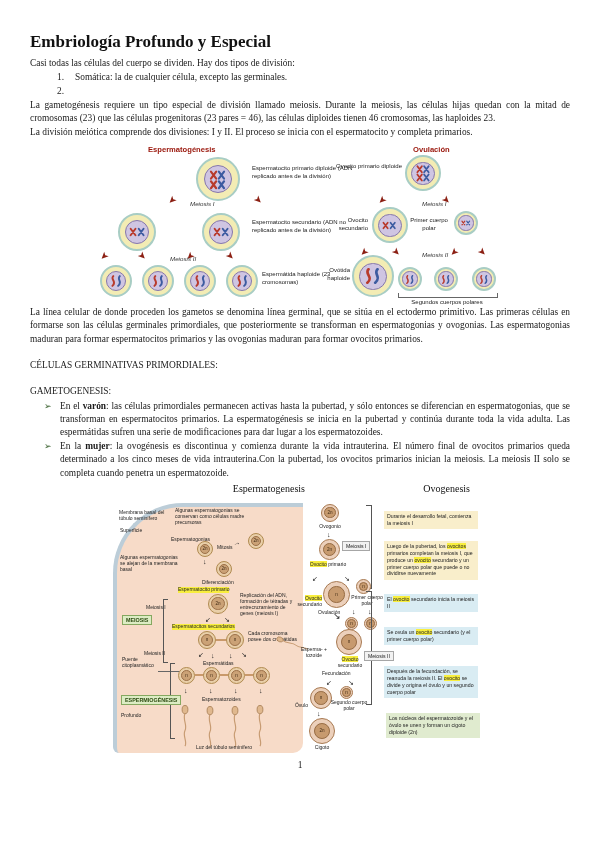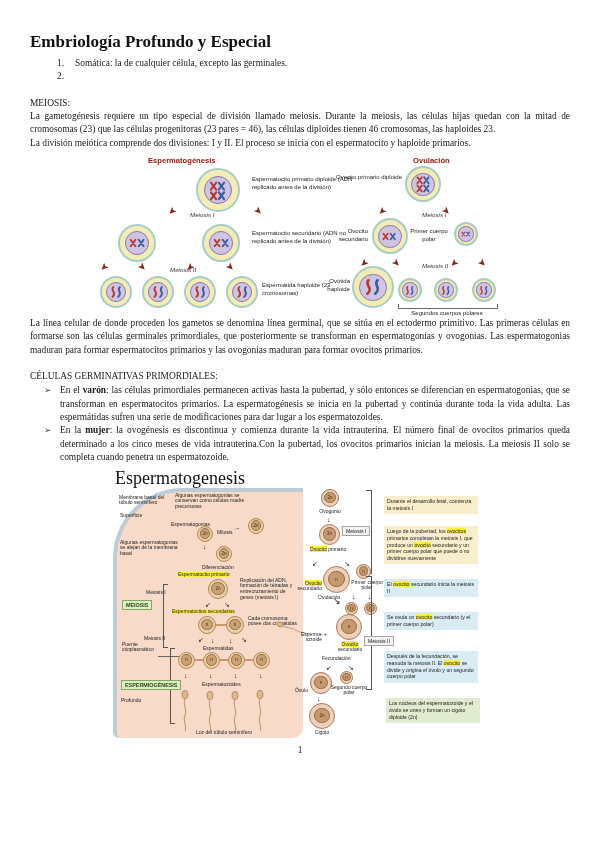--- a/index.html
+++ b/index.html
@@ -26,21 +26,21 @@
           box-sizing:border-box;display:flex;align-items:center;justify-content:center;}
   .f1nuc{border-radius:50%;background:#cfc5e2;border:1px solid #8677ab;width:66%;height:66%;
          display:flex;align-items:center;justify-content:center;}
   .arr{position:absolute;color:#8c2014;font-size:10px;line-height:1;}
   .tr45{transform:rotate(45deg);}  .tr135{transform:rotate(135deg);}
   .underbrace{position:absolute;height:4px;border-bottom:1px solid #666;border-left:1px solid #666;border-right:1px solid #666;}
   .tright{text-align:right;} .tcenter{text-align:center;}
 
   
   .fig2{position:relative;height:278px;font-family:"Liberation Sans",sans-serif;}
-  .f2title{position:absolute;font-family:"Liberation Serif",serif;font-size:18px;color:#111;text-align:left;}
+  .f2title{position:absolute;font-family:"Liberation Serif",serif;font-size:10px;color:#111;text-align:right;}
   .f2lab{position:absolute;font-size:5px;line-height:1.18;color:#222;}
   .hl{background:#f8ee3e;}
   .greenbox{position:absolute;font-size:5.4px;background:#dcecc3;border:1px solid #85a860;
             color:#2c4a12;padding:1px 3px;font-weight:bold;}
   .tissue{position:absolute;background:#f7dbc8;border-top:4px solid #bccdd8;border-left:4px solid #bccdd8;
           border-top-left-radius:70px;border-bottom-left-radius:6px;border-bottom-right-radius:10px;}
   .scell{position:absolute;border-radius:50%;background:#e9cfa9;border:1px solid #b08a50;box-sizing:border-box;
          display:flex;align-items:center;justify-content:center;}
   .snuc{border-radius:50%;background:#cba276;border:1px solid #9c7048;width:62%;height:62%;
         display:flex;align-items:center;justify-content:center;font-size:4.6px;color:#3f2a14;}
@@ -82,32 +82,32 @@
     </g>
     <g id="spermcell">
       <ellipse cx="5" cy="5" rx="3.2" ry="4.5" fill="#e0b88e" stroke="#9c7248" stroke-width="0.8"></ellipse>
       <path d="M5,9 C2,16 8,22 5,28 C2,34 8,40 5,45" fill="none" stroke="#c79b72" stroke-width="1.3"></path>
     </g>
   </defs>
 </svg>
 
 <div class="content">
   <h1>Embriología Profundo y Especial</h1>
+  <p class="body">Casi todas las células del cuerpo se dividen. Hay dos tipos de división:</p>
   <div class="olist">
     <div class="oli">
       <span class="num">1.</span>
       <span>Somática: la de cualquier célula, excepto las germinales.</span>
     </div>
     <div class="oli">
       <span class="num">2.</span>
     </div>
   </div>
-  <p class="body h2">MEIOSIS:</p>
   <p class="body">La gametogénesis requiere un tipo especial de división llamado meiosis. Durante la meiosis, las células hijas quedan con la mitad de cromosomas (23) que las células progenitoras (23 pares = 46), las células diploides tienen 46 cromosomas, las haploides 23.</p>
-  <p class="body">La división meiótica comprende dos divisiones: I y II. El proceso se inicia con el espermatocito y haploide primarios.</p>
+  <p class="body">La división meiótica comprende dos divisiones: I y II. El proceso se inicia con el espermatocito y completa primarios.</p>
 
   <div class="fig1">
 
     <div class="f1title" style="left:118px;top:2px">Espermatogénesis</div>
     <div class="f1cell" style="left:166px;top:14px;width:44px;height:44px">
       <div class="f1nuc">
             <svg width="19" height="21" viewBox="0 0 21 24">
               <use href="#chr4"></use>
             </svg>
           </div>
@@ -227,34 +227,36 @@
               <use href="#chr1"></use>
             </svg>
           </div>
     </div>
     <div class="underbrace" style="left:368px;top:150px;width:98px"></div>
     <div class="f1lab tcenter" style="left:352px;top:156px;width:130px">Segundos cuerpos polares</div>
   </div>
 
   <p class="body">La línea celular de donde proceden los gametos se denomina línea germinal, que se sitúa en el ectodermo primitivo. Las primeras células en formarse son las células germinales primordiales, que posteriormente se transforman en espermatogonias y ovogonias. Las espermatogonias maduran para formar espermatocitos primarios y las ovogonias maduran para formar ovocitos primarios.</p>
   <p class="body h2">CÉLULAS GERMINATIVAS PRIMORDIALES:</p>
+  <p class="body h2">GAMETOGENESIS:</p>
   <div class="blist">
     <div class="bli">
       <span class="bullet">➢</span>
       <span class="btext"><span>En el </span><b>varón</b><span>: las células primordiales permanecen activas hasta la pubertad, y sólo entonces se diferencian en espermatogonias, que se transforman en espermatocitos primarios. La espermatogénesis se inicia en la pubertad y continúa durante toda la vida adulta. Las espermátidas sufren una serie de modificaciones para dar lugar a los espermatozoides.</span></span>
     </div>
     <div class="bli">
       <span class="bullet">➢</span>
       <span class="btext"><span>En la </span><b>mujer</b><span>: la ovogénesis es discontinua y comienza durante la vida intrauterina. El número final de ovocitos primarios queda determinado a los cinco meses de vida intrauterina.Con la pubertad, los ovocitos primarios inician la meiosis. La meiosis II solo se completa cuando penetra un espermatozoide.</span></span>
     </div>
   </div>
 </div>
 
 <div class="fig2">
   <div class="f2title" style="left:115px;top:2px;width:190px">Espermatogenesis</div>
+  <div class="f2title" style="left:320px;top:2px;width:150px">Ovogenesis</div>
 
   <div class="tissue" style="left:113px;top:22px;width:186px;height:246px"></div>
   <div class="f2lab" style="left:119px;top:29px;width:56px">Membrana basal del túbulo seminífero</div>
   <div class="f2lab" style="left:120px;top:47px;width:40px">Superficie</div>
   <div class="f2lab" style="left:175px;top:27px;width:72px">Algunas espermatogonias se conservan como células madre precursoras</div>
   <div class="f2lab" style="left:171px;top:56px;width:52px">Espermatogonias</div>
   <div class="scell" style="left:197px;top:60px;width:16px;height:16px">
         <div class="snuc">2n</div>
       </div>
   <div class="f2lab" style="left:217px;top:64px">Mitosis</div>

